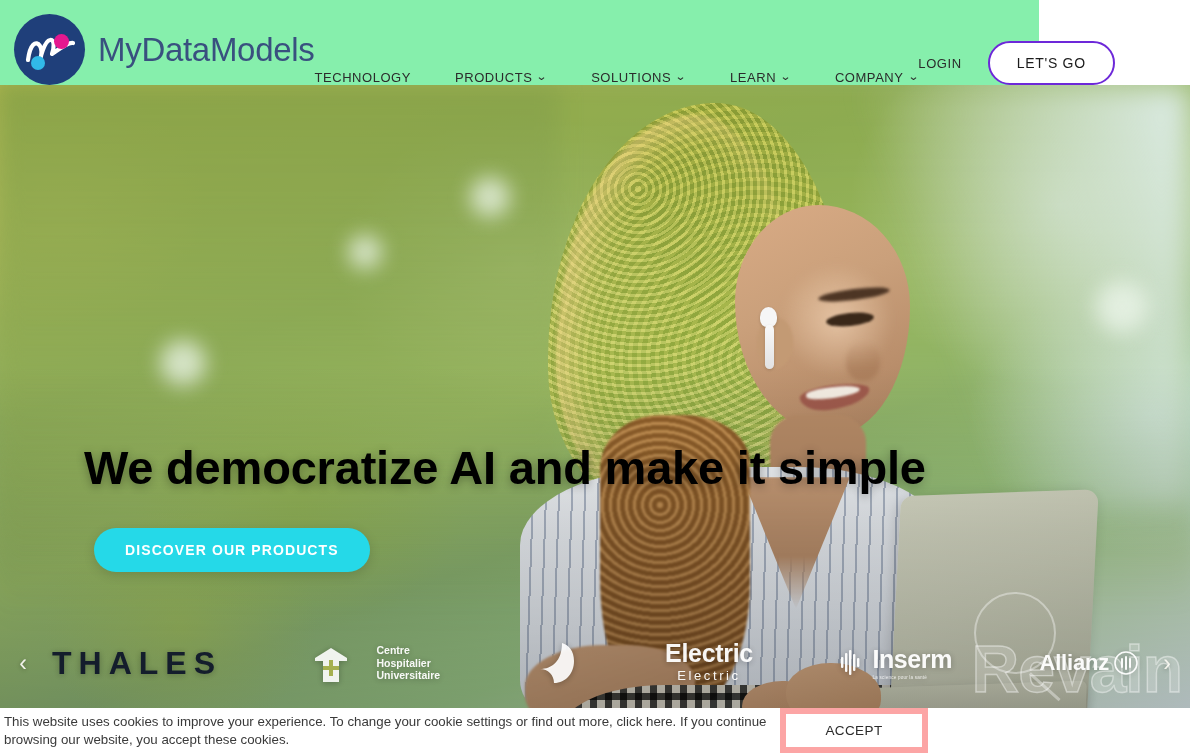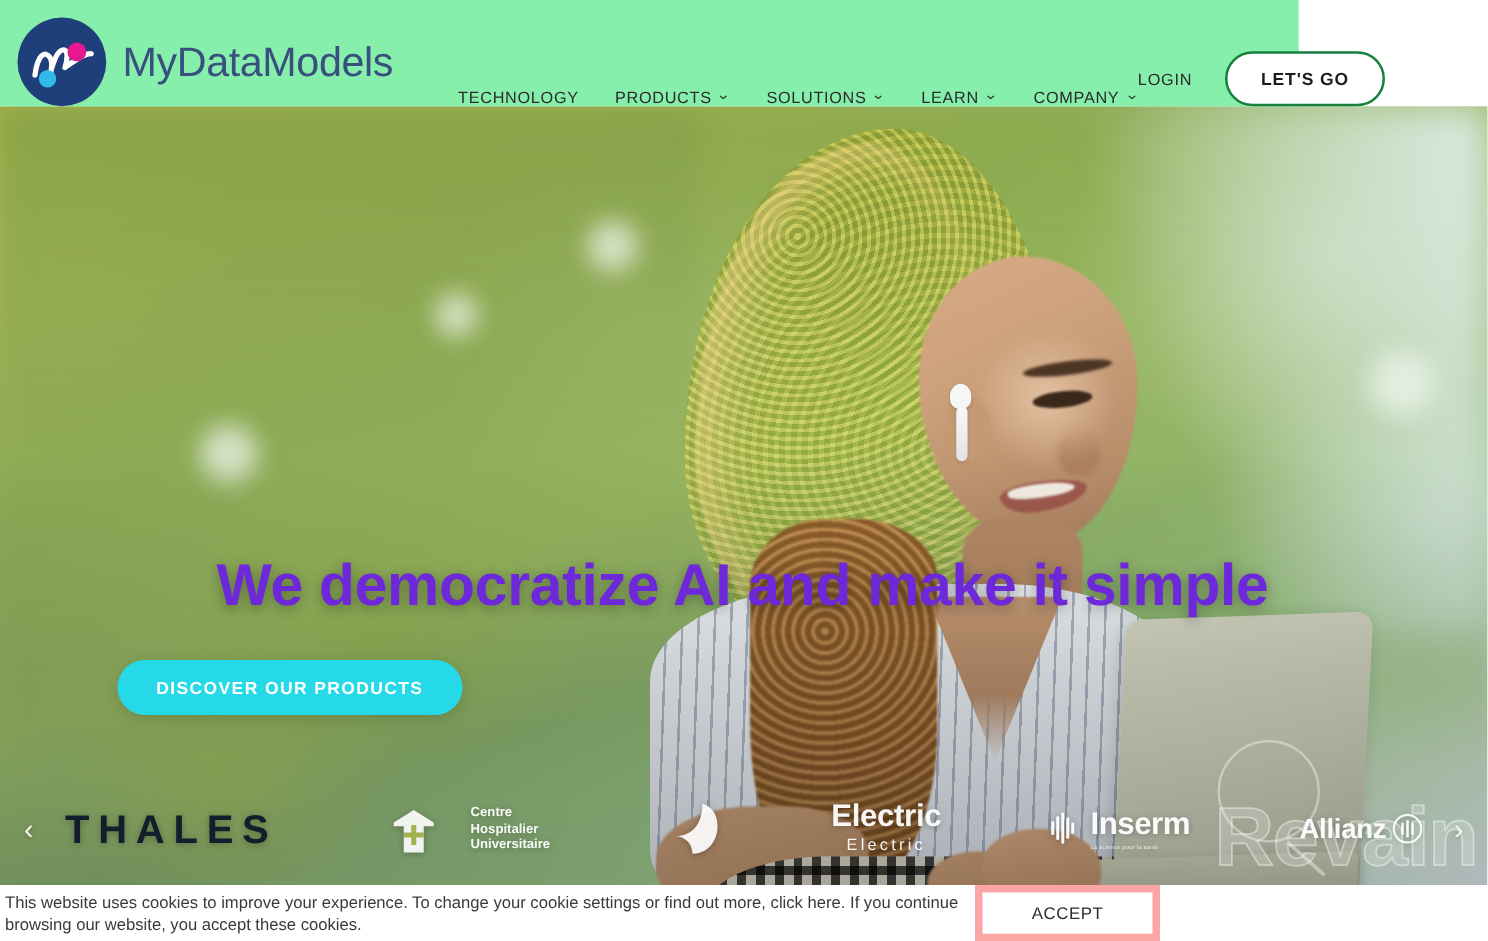--- a/index.html
+++ b/index.html
@@ -70,22 +70,21 @@
     font-size: 33px;
     color: #39507f;
     letter-spacing: -0.3px;
     font-weight: 400;
     white-space: nowrap;
   }
 
   .nav {
     display: flex;
     align-items: center;
-    gap: 29px;
-    margin-left: 52px;
+    gap: 44px;
   }
   .nav-item {
     display: flex;
     align-items: center;
     gap: 5px;
     font-size: 13px;
     letter-spacing: 0.55px;
     color: #2b2b2b;
     font-weight: 500;
     white-space: nowrap;
@@ -108,25 +107,25 @@
   }
   .login-link {
     font-size: 13px;
     letter-spacing: 0.6px;
     color: #2b2b2b;
     font-weight: 500;
     cursor: pointer;
     white-space: nowrap;
   }
   .cta-outline {
-    border: 2px solid #15803d;
+    border: 2px solid #6d28d9;
     border-radius: 24px;
     padding: 12px 27px;
     font-size: 14px;
-    font-weight: 700;
+    font-weight: 400;
     letter-spacing: 0.7px;
     color: #1c1c1c;
     background: #fff;
     cursor: pointer;
     white-space: nowrap;
   }
 
   
   .hero {
     position: absolute;
@@ -410,30 +409,29 @@
   .hero-shadow {
     position: absolute;
     inset: 0;
     background: linear-gradient(180deg, rgba(0,0,0,0) 45%, rgba(0,0,0,0.13) 72%, rgba(0,0,0,0.22) 100%);
     pointer-events: none;
   }
 
   
   .hero-title {
     position: absolute;
-    left: 94px; top: 358px;
+    left: 84px; top: 358px;
     width: 1000px;
     font-size: 47px;
     line-height: 1.08;
     font-weight: 700;
-    color: #6d28d9;
+    color: #000000;
     letter-spacing: -0.2px;
     text-shadow: 0 2px 10px rgba(0,0,0,0.32);
     z-index: 6;
-    text-align: center;
   }
 
   .hero-btn {
     position: absolute;
     left: 94px; top: 443px;
     padding: 14px 31px;
     background: #25d9e8;
     color: #ffffff;
     border: none;
     border-radius: 24px;

